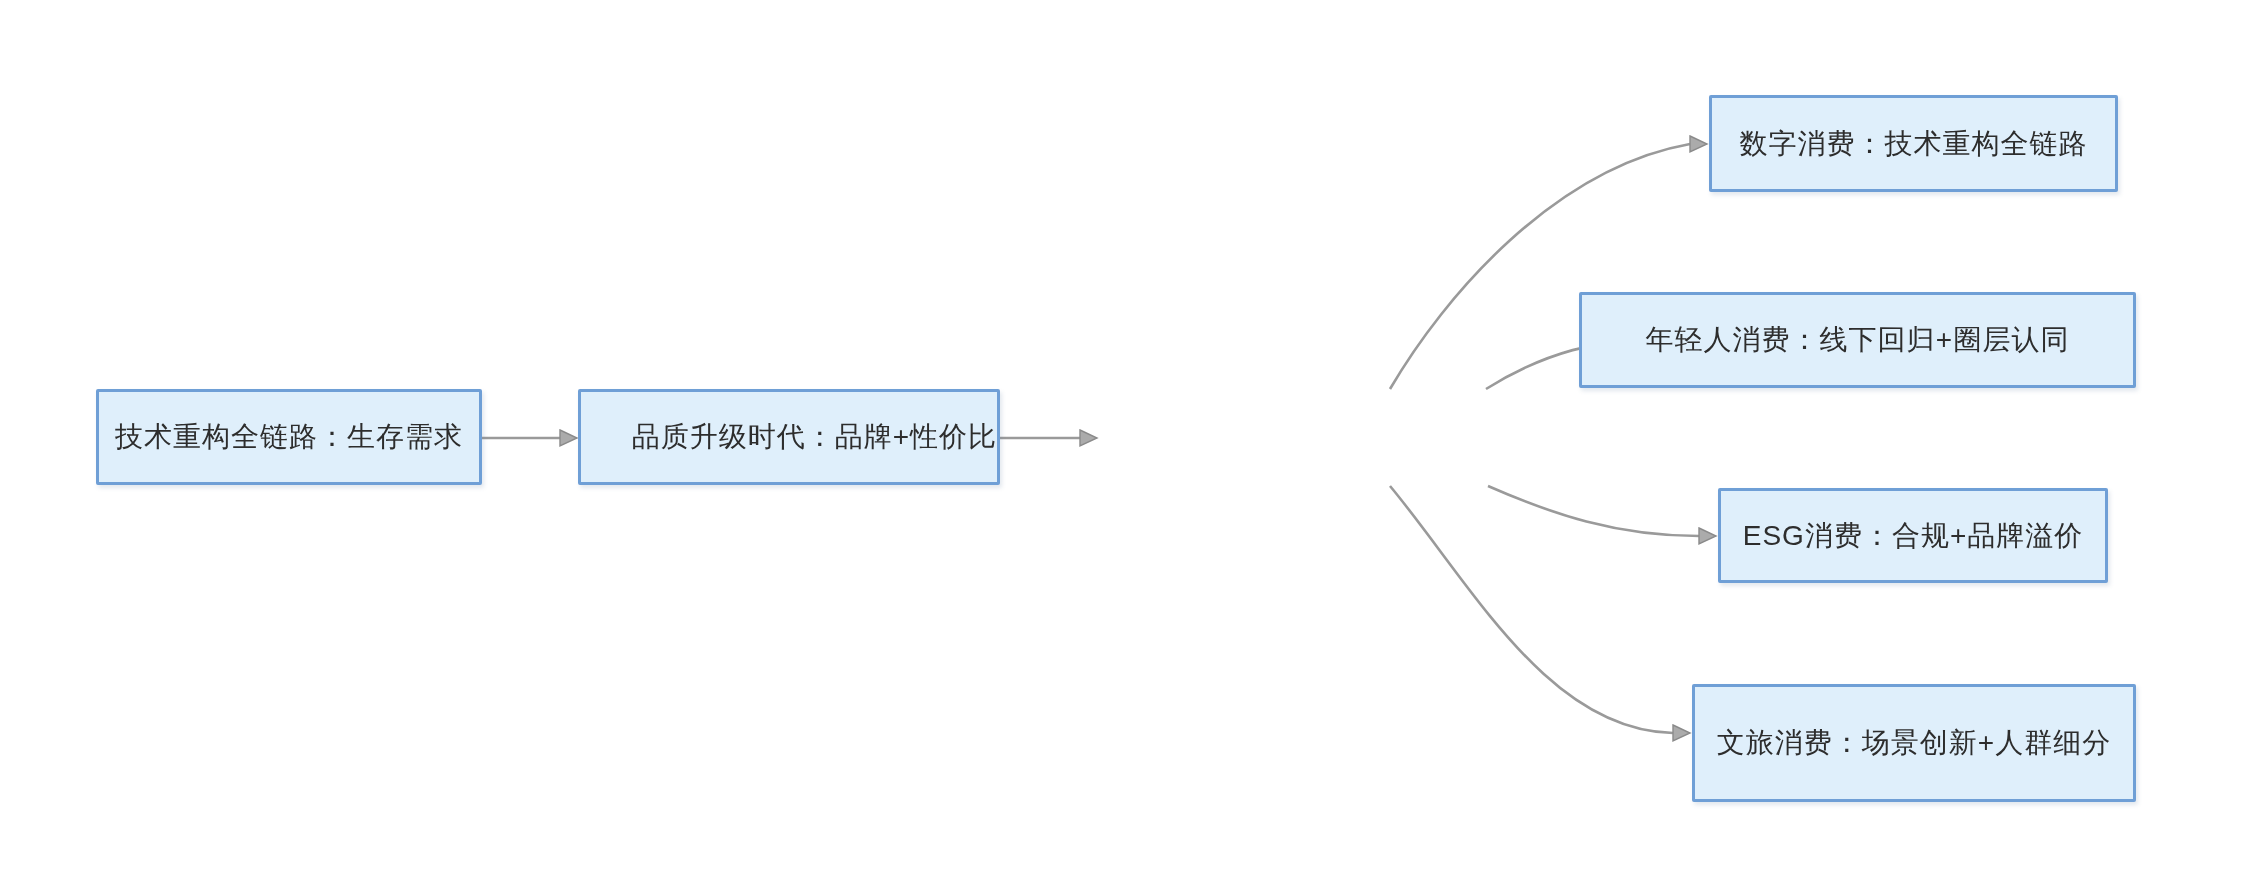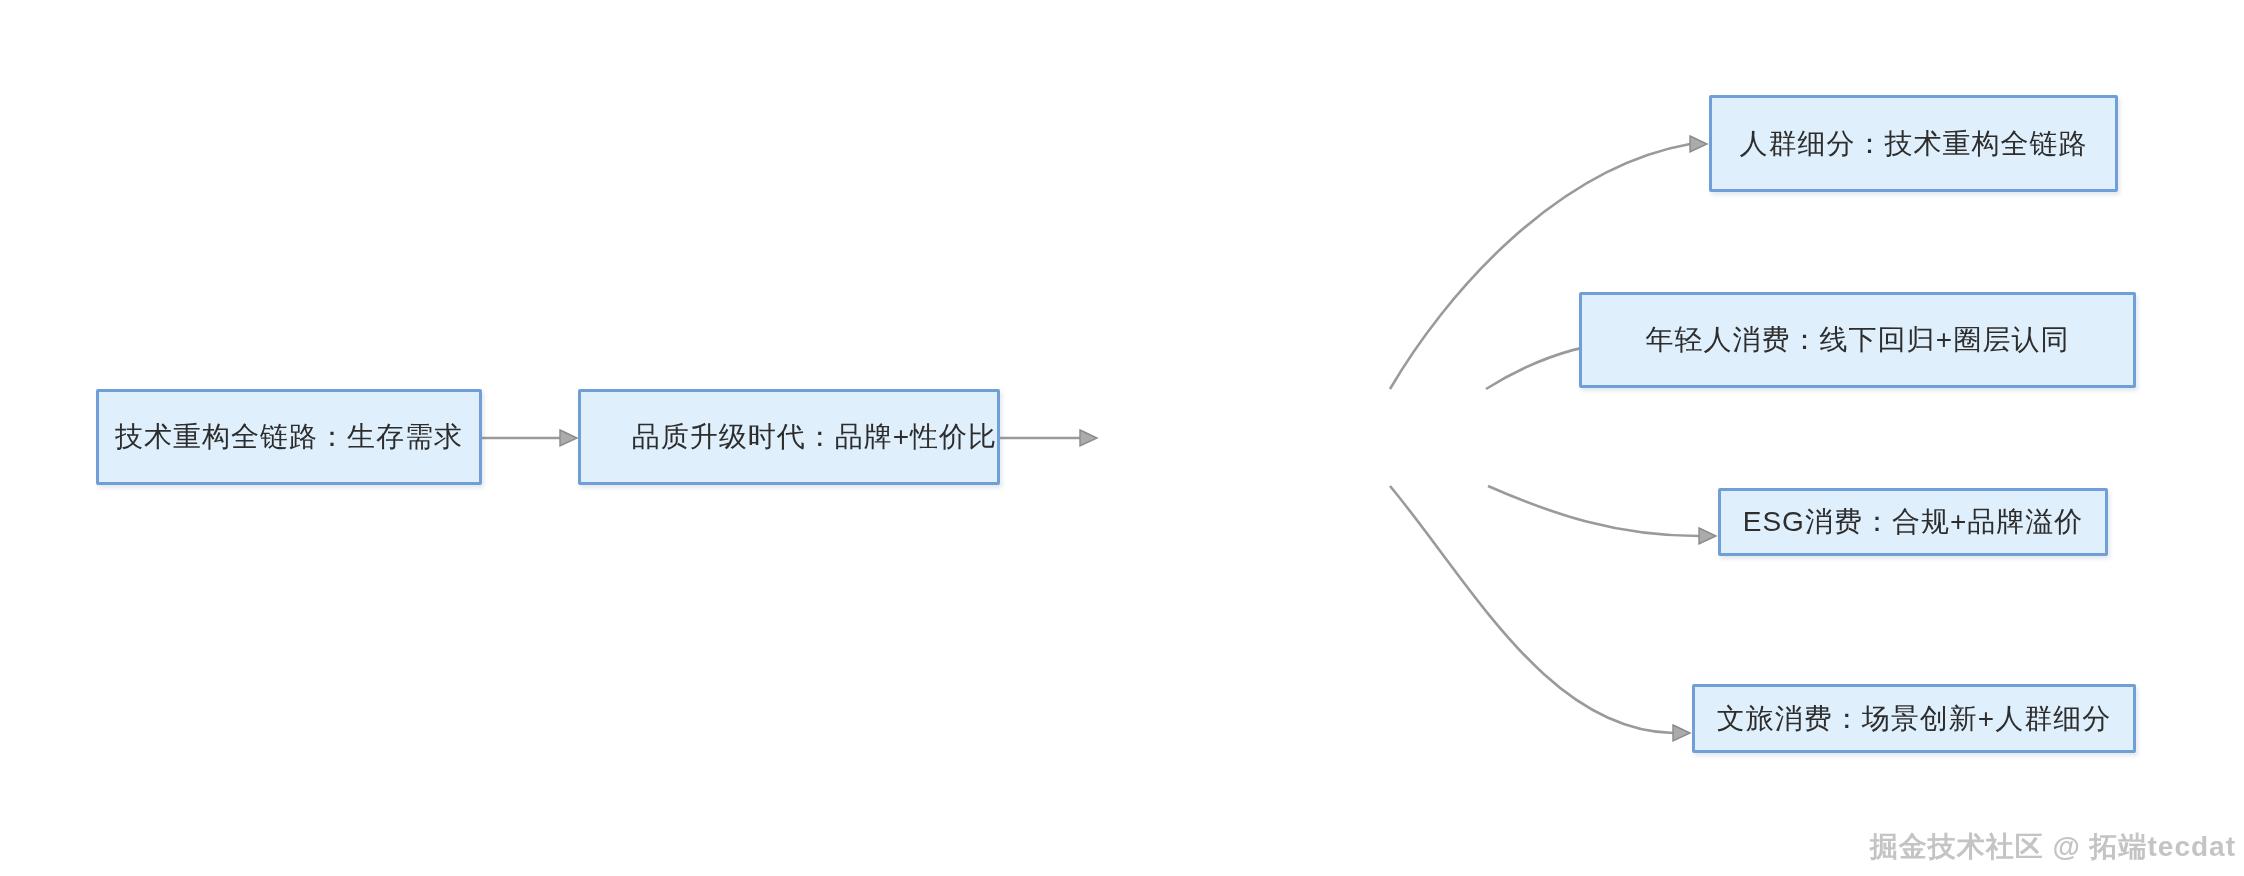--- a/index.html
+++ b/index.html
@@ -75,30 +75,29 @@
   <div class="node" style="left: 96px; top: 389px; width: 386px; height: 96px;">
     <span>技术重构全链路：生存需求</span>
   </div>
 
   <div class="node" style="left: 578px; top: 389px; width: 422px; height: 96px; justify-content: flex-end;">
     <span>品质升级时代：品牌+性价比</span>
   </div>
 
 
   <div class="node" style="left: 1709px; top: 95px; width: 409px; height: 97px;">
-    <span>人群细分：技术重构全链路</span>
+    <span>数字消费：技术重构全链路</span>
   </div>
 
   <div class="node" style="left: 1579px; top: 292px; width: 557px; height: 96px; font-family: Liberation Mono, monospace;">
     <span>年轻人消费：线下回归+圈层认同</span>
   </div>
 
-  <div class="node" style="left: 1718px; top: 488px; width: 390px; height: 68px;">
+  <div class="node" style="left: 1718px; top: 488px; width: 390px; height: 95px;">
     <span>ESG消费：合规+品牌溢价</span>
   </div>
 
-  <div class="node" style="left: 1692px; top: 684px; width: 444px; height: 69px;">
+  <div class="node" style="left: 1692px; top: 684px; width: 444px; height: 118px;">
     <span>文旅消费：场景创新+人群细分</span>
   </div>
 
-  <div class="watermark">掘金技术社区 @ 拓端tecdat</div>
 
 </div>
 
 </body></html>

